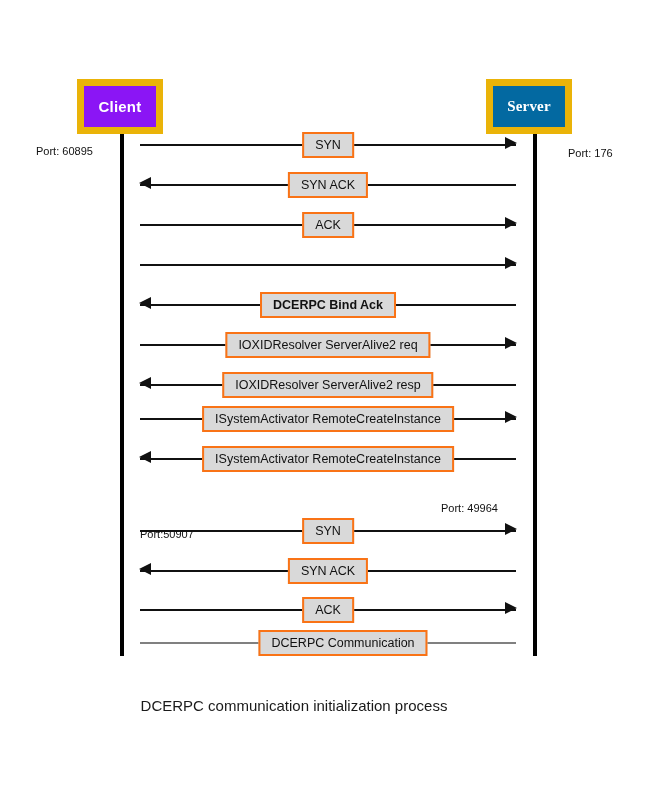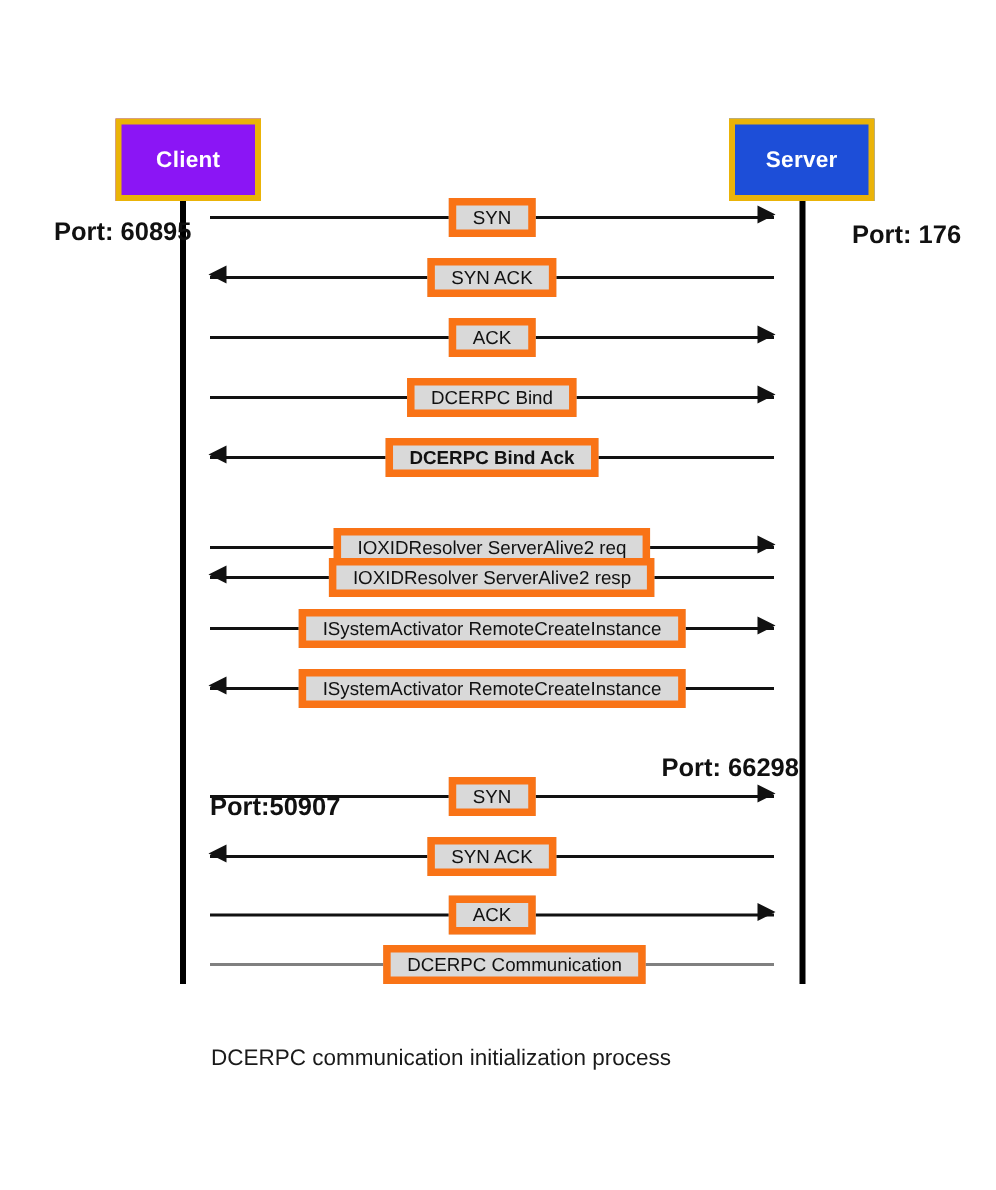--- a/index.html
+++ b/index.html
@@ -16,24 +16,24 @@
     position: relative;
     width: 664px;
     height: 793px;
     overflow: hidden;
     background: #ffffff;
   }
 
   
   .actor-box {
     position: absolute;
-    width: 97px;
+    width: 86px;
     height: 55px;
     box-sizing: border-box;
-    border: 4px solid #eab308;
+    border: 7px solid #eab308;
     display: flex;
     align-items: center;
     justify-content: center;
     font-size: 15px;
     font-weight: bold;
     color: #ffffff;
     letter-spacing: 0.2px;
   }
   #actor-client-box { left: 77px; top: 79px; }
   #actor-server-box { left: 486px; top: 79px; }
@@ -45,22 +45,22 @@
     width: 4px;
     height: 522px;
     background: #000000;
   }
   #lifeline-client { left: 120px; }
   #lifeline-server { left: 533px; }
 
   
   .port-label {
     position: absolute;
-    font-size: 17px;
-    font-weight: bold;
+    font-size: 11px;
+    font-weight: normal;
     color: #111111;
     white-space: nowrap;
   }
   #port-client-top  { left: 36px;  top: 145px; }
   #port-server-top  { left: 568px; top: 147px; }
   #port-client-second { left: 140px; top: 528px; }
   #port-server-second { left: 441px; top: 502px; }
 
   
   .msg-row {
@@ -95,21 +95,21 @@
     left: -1px;
     border-right: 12px solid #111111;
   }
 
   .msg-label {
     position: absolute;
     top: 0;
     height: 26px;
     box-sizing: border-box;
     background: #d9d9d9;
-    border: 5px solid #f97316;
+    border: 2px solid #f97316;
     display: flex;
     align-items: center;
     justify-content: center;
     padding: 0 11px;
     font-size: 12.5px;
     color: #111111;
     white-space: nowrap;
     transform: translateX(-50%);
   }
 
@@ -126,59 +126,58 @@
 </style>
 </head>
 <body>
 
 <div id="diagram-root">
 
   <div class="actor-box" id="actor-client-box" style="background:#8B15F5;">
     <span>Client</span>
   </div>
 
-  <div class="actor-box" id="actor-server-box" style="background:#1d4ed8;">
+  <div class="actor-box" id="actor-server-box" style="background:#0369a1;font-family:Liberation Serif, serif;">
     <span>Server</span>
   </div>
 
   <div class="lifeline" id="lifeline-client"></div>
   <div class="lifeline" id="lifeline-server"></div>
 
   <div class="port-label" id="port-client-top">Port: 60895</div>
   <div class="port-label" id="port-server-top">Port: 176</div>
   <div class="port-label" id="port-client-second">Port:50907</div>
-  <div class="port-label" id="port-server-second">Port: 66298</div>
+  <div class="port-label" id="port-server-second">Port: 49964</div>
 
   <div id="messages-layer">
       <div class="msg-row to-right" style="top: 132px;">
         <div class="msg-line"></div>
         <div class="arrow-head"></div>
         <div class="msg-label" style="left: 50%;">SYN</div>
       </div>
       <div class="msg-row to-left" style="top: 172px;">
         <div class="msg-line"></div>
         <div class="arrow-head"></div>
         <div class="msg-label" style="left: 50%;">SYN ACK</div>
       </div>
       <div class="msg-row to-right" style="top: 212px;">
         <div class="msg-line"></div>
         <div class="arrow-head"></div>
         <div class="msg-label" style="left: 50%;">ACK</div>
       </div>
       <div class="msg-row to-right" style="top: 252px;">
         <div class="msg-line"></div>
         <div class="arrow-head"></div>
-        <div class="msg-label" style="left: 50%;">DCERPC Bind</div>
       </div>
       <div class="msg-row to-left" style="top: 292px;">
         <div class="msg-line"></div>
         <div class="arrow-head"></div>
         <div class="msg-label" style="left: 50%; font-weight: bold;">DCERPC Bind Ack</div>
       </div>
-      <div class="msg-row to-right" style="top: 332px; margin-top: 20px;">
+      <div class="msg-row to-right" style="top: 332px;">
         <div class="msg-line"></div>
         <div class="arrow-head"></div>
         <div class="msg-label" style="left: 50%;">IOXIDResolver ServerAlive2 req</div>
       </div>
       <div class="msg-row to-left" style="top: 372px;">
         <div class="msg-line"></div>
         <div class="arrow-head"></div>
         <div class="msg-label" style="left: 50%;">IOXIDResolver ServerAlive2 resp</div>
       </div>
       <div class="msg-row to-right" style="top: 406px;">

